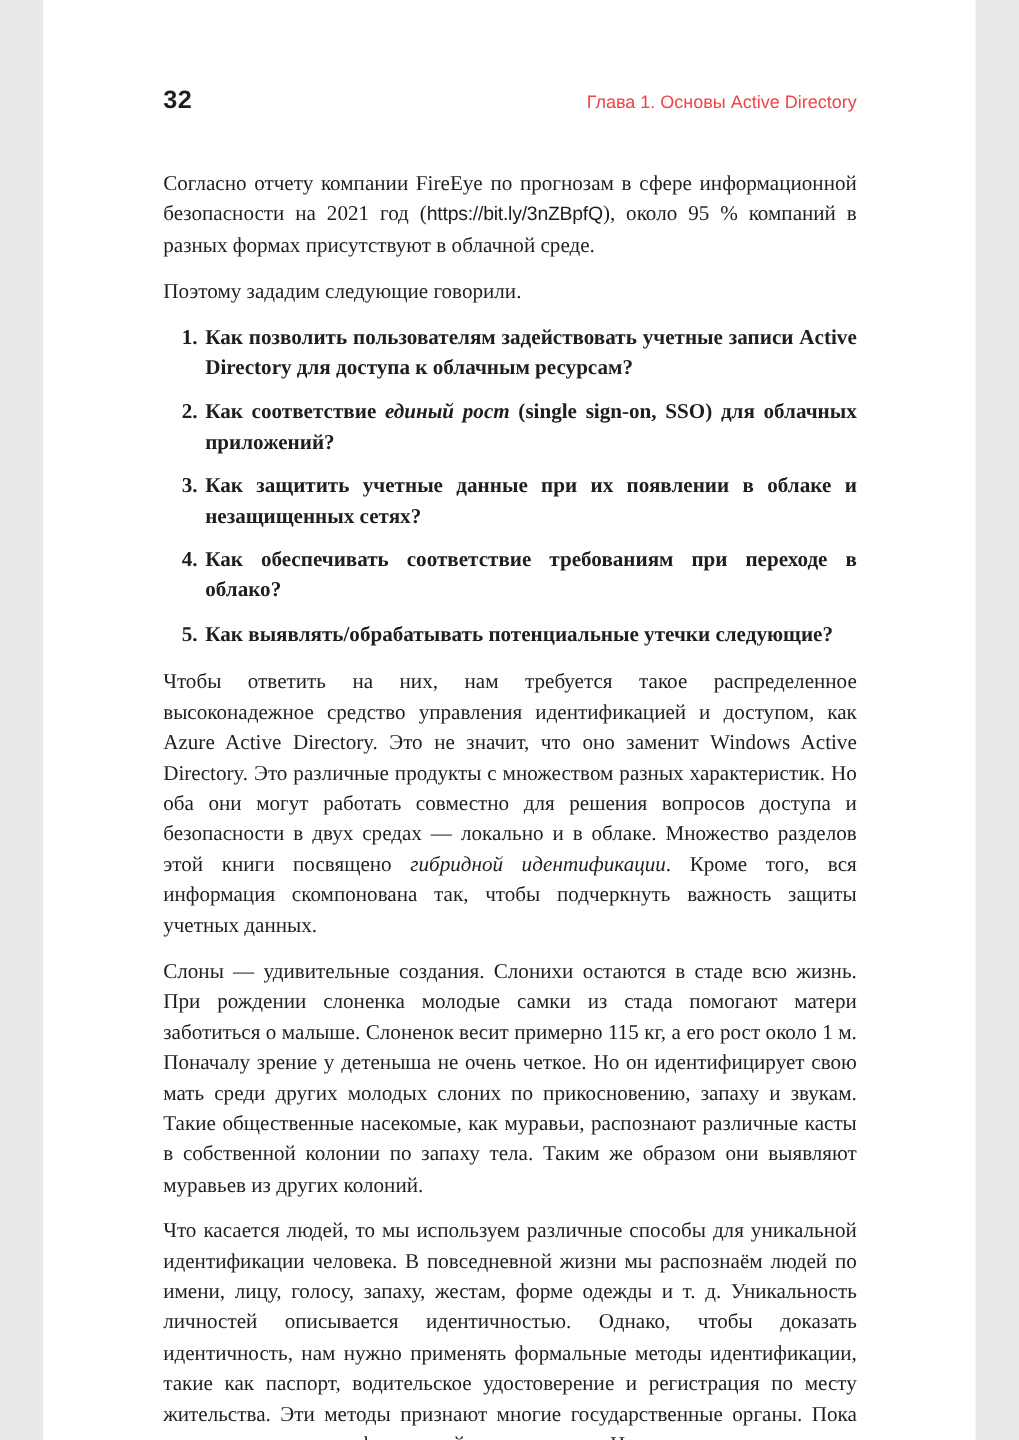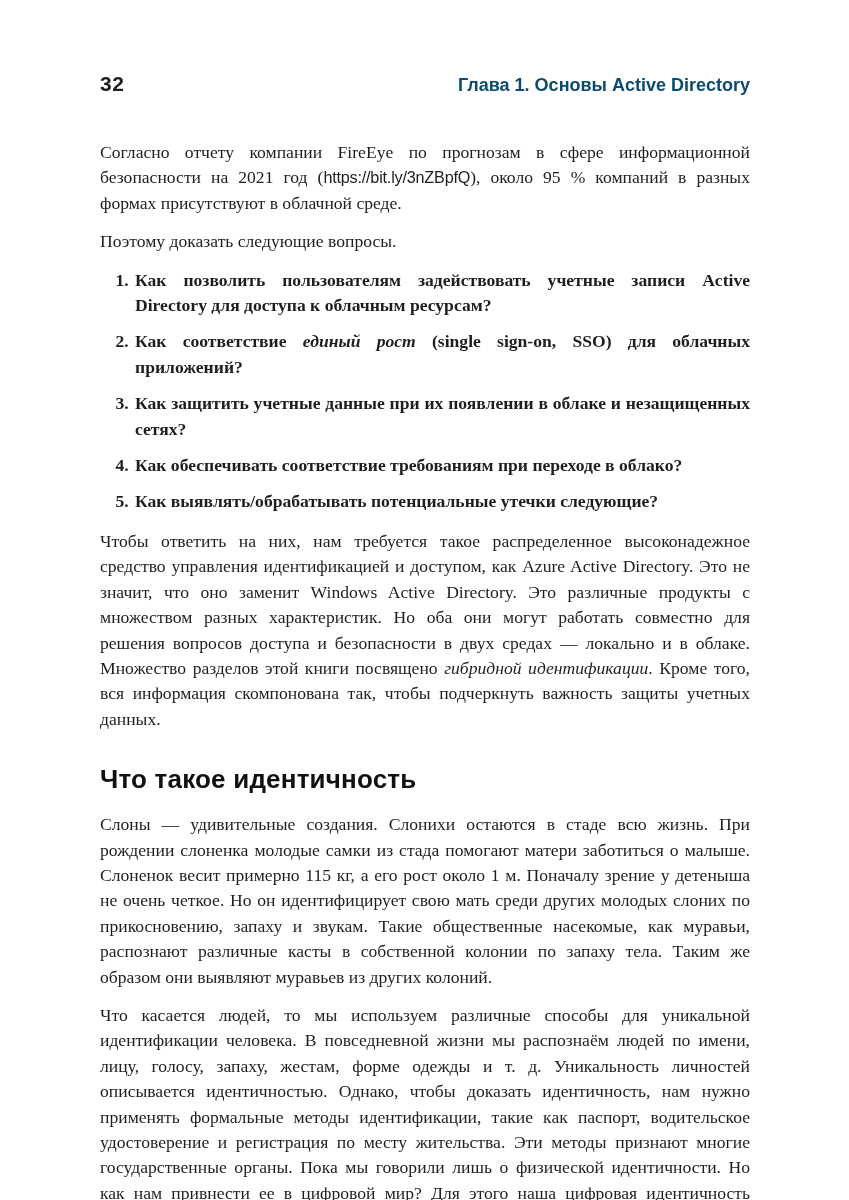--- a/index.html
+++ b/index.html
@@ -2,21 +2,21 @@
 <html lang="ru"><head>
 <meta charset="utf-8">
 <style>
   html, body {
     margin: 0;
     padding: 0;
     background: #e9e9e9;
   }
   .page {
     position: relative;
-    width: 849px;
+    width: 777px;
     height: 1200px;
     margin: 0 auto;
     background: #ffffff;
     box-sizing: border-box;
     padding: 72px 99px 0 100px;
     color: #1e1e1e;
     font-family: "Liberation Serif", serif;
   }
   .page-header {
     display: flex;
@@ -24,23 +24,23 @@
     align-items: baseline;
     font-family: "Liberation Sans", sans-serif;
     margin-bottom: 44px;
   }
   .page-number {
     font-size: 21px;
     font-weight: 700;
     letter-spacing: 0.5px;
   }
   .chapter-title {
-    font-size: 18px;
-    font-weight: 700;
-    color: #0c4a6e;
+    font-size: 15px;
+    font-weight: 400;
+    color: #ef4444;
   }
   .body-text, .q-list li {
     font-size: 17.6px;
     line-height: 25.4px;
     text-align: justify;
     margin: 0 0 13px 0;
   }
   .q-list {
     margin: 2px 0 14px 0;
     padding: 0 0 0 33px;
@@ -75,33 +75,32 @@
 
   <header class="page-header">
     <span class="page-number">32</span>
     <span class="chapter-title">Глава 1. Основы Active Directory</span>
   </header>
 
   <main>
 
     <p class="body-text"><span>Согласно отчету компании FireEye по прогнозам в сфере информационной безопасности на 2021 год (</span><span class="url">https://bit.ly/3nZBpfQ</span><span>), около 95 % компаний в разных формах присутствуют в облачной среде.</span></p>
 
-    <p class="body-text"><span>Поэтому доказать следующие вопросы.</span></p>
+    <p class="body-text"><span>Поэтому зададим следующие говорили.</span></p>
 
     <ol class="q-list">
       <li><span>Как позволить пользователям задействовать учетные записи Active Directory для доступа к облачным ресурсам?</span></li>
       <li><span>Как соответствие </span><span class="i">единый рост</span><span> (single sign-on, SSO) для облачных приложений?</span></li>
       <li><span>Как защитить учетные данные при их появлении в облаке и незащищенных сетях?</span></li>
       <li><span>Как обеспечивать соответствие требованиям при переходе в облако?</span></li>
       <li><span>Как выявлять/обрабатывать потенциальные утечки следующие?</span></li>
     </ol>
 
     <p class="body-text"><span>Чтобы ответить на них, нам требуется такое распределенное высоконадежное средство управления идентификацией и доступом, как Azure Active Directory. Это не значит, что оно заменит Windows Active Directory. Это различные продукты с множеством разных характеристик. Но оба они могут работать совместно для решения вопросов доступа и безопасности в двух средах — локально и в облаке. Множество разделов этой книги посвящено </span><span class="i">гибридной идентификации</span><span>. Кроме того, вся информация скомпонована так, чтобы подчеркнуть важность защиты учетных данных.</span></p>
 
-    <h2 class="section-heading">Что такое идентичность</h2>
 
     <p class="body-text"><span>Слоны — удивительные создания. Слонихи остаются в стаде всю жизнь. При рождении слоненка молодые самки из стада помогают матери заботиться о малыше. Слоненок весит примерно 115 кг, а его рост около 1 м. Поначалу зрение у детеныша не очень четкое. Но он идентифицирует свою мать среди других молодых слоних по прикосновению, запаху и звукам. Такие общественные насекомые, как муравьи, распознают различные касты в собственной колонии по запаху тела. Таким же образом они выявляют муравьев из других колоний.</span></p>
 
     <p class="body-text"><span>Что касается людей, то мы используем различные способы для уникальной идентификации человека. В повседневной жизни мы распознаём людей по имени, лицу, голосу, запаху, жестам, форме одежды и т. д. Уникальность личностей описывается идентичностью. Однако, чтобы доказать идентичность, нам нужно применять формальные методы идентификации, такие как паспорт, водительское удостоверение и регистрация по месту жительства. Эти методы признают многие государственные органы. Пока мы говорили лишь о физической идентичности. Но как нам привнести ее в цифровой мир? Для этого наша цифровая идентичность (digital identity) должна представлять идентичность физическую.</span></p>
 
   </main>
 
 </div>
 
 </body></html>

